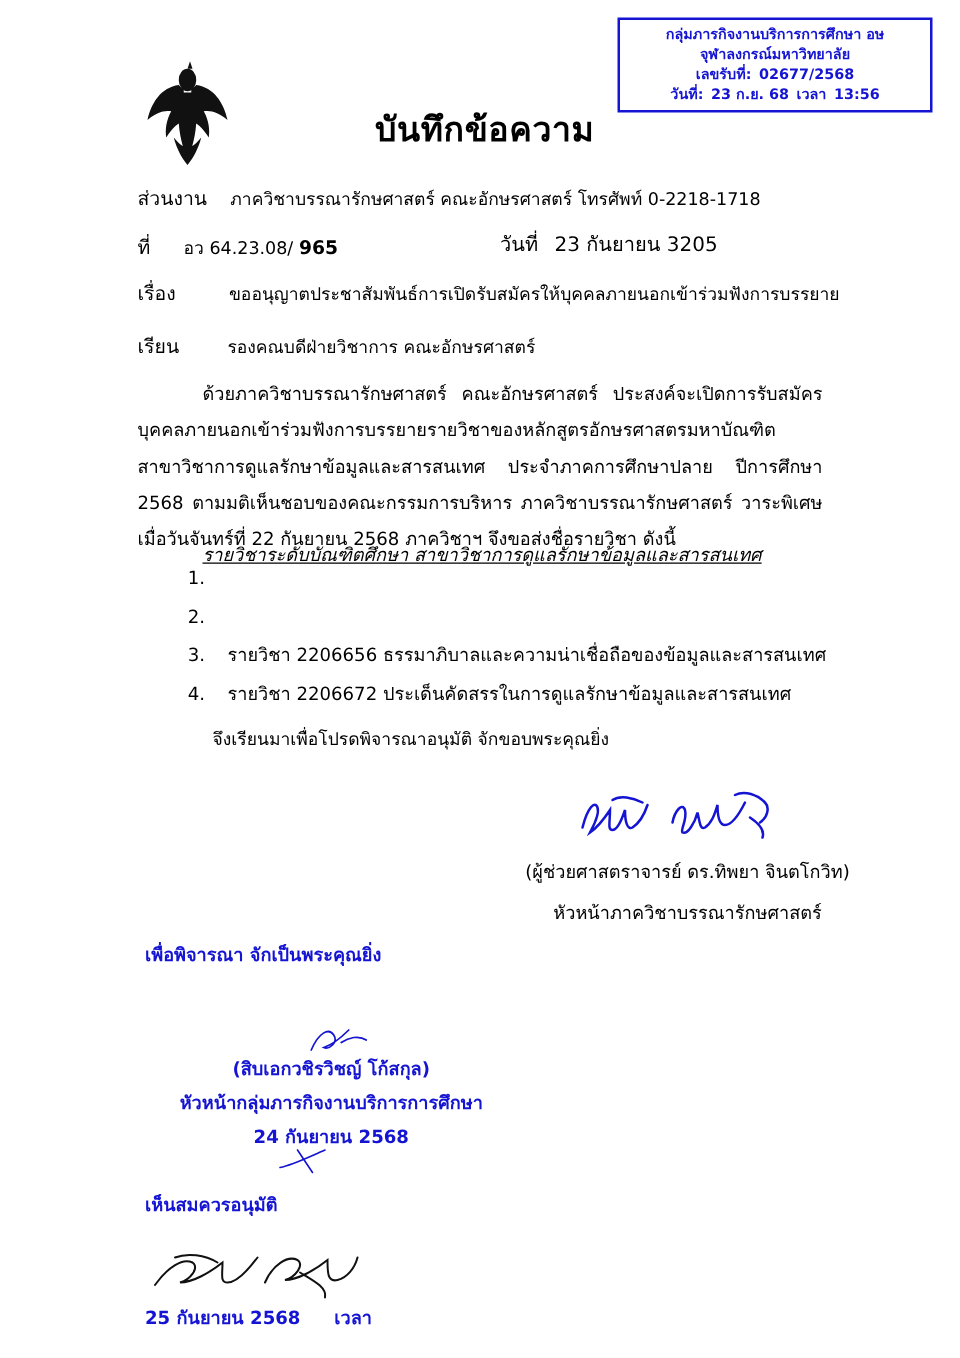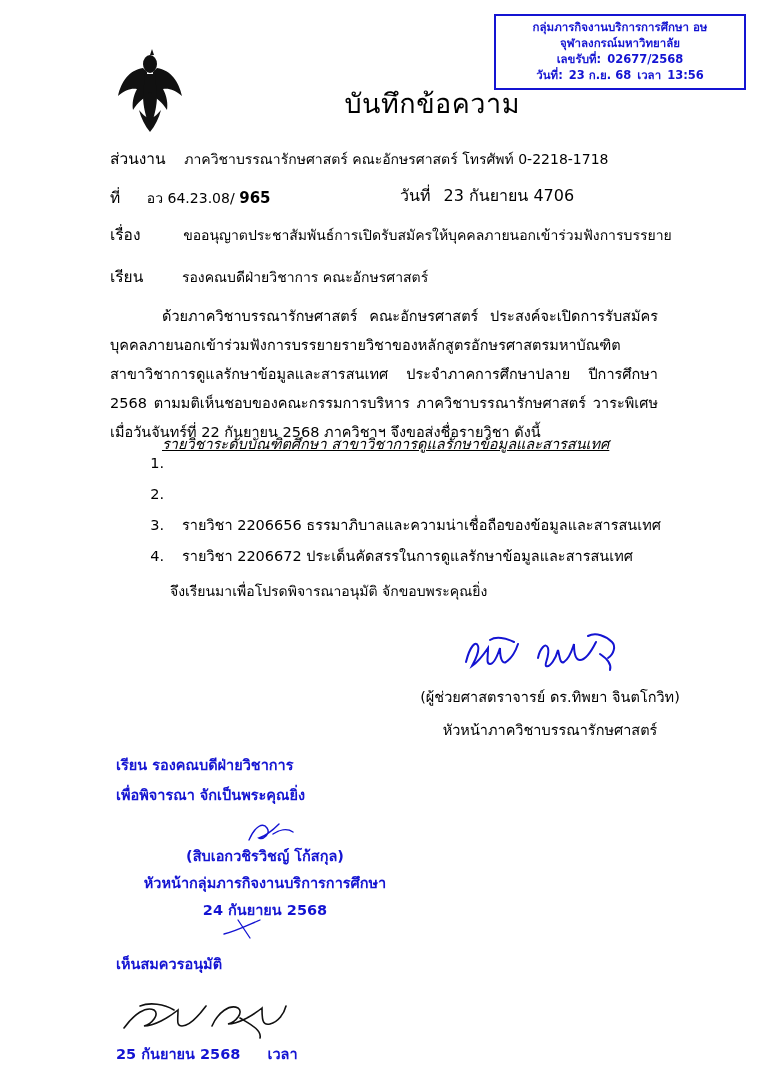--- a/index.html
+++ b/index.html
@@ -51,23 +51,23 @@
     left: 115px;
     width: 70px;
     height: 86px;
   }
 
   .doc-title {
     position: absolute;
     top: 82px;
     left: 300px;
     width: 220px;
-    text-align: right;
+    text-align: left;
     font-size: 27px;
-    font-weight: normal;
+    font-weight: bold;
     letter-spacing: 0.5px;
   }
 
   
   .fld {
     position: absolute;
     font-size: 14.5px;
     white-space: nowrap;
   }
   .lbl {
@@ -279,21 +279,21 @@
   </div>
 
   <div class="fld row-thi">
     <span class="lbl">ที่</span>
     <span class="val">อว 64.23.08/</span>
     <span class="num">965</span>
   </div>
 
   <div class="fld row-date">
     <span>วันที่</span>
-    <span style="margin-left:8px;">23 กันยายน 4706</span>
+    <span style="margin-left:8px;">23 กันยายน 3205</span>
   </div>
 
   <div class="fld row-rueang">
     <span class="lbl">เรื่อง</span>
     <span class="val">ขออนุญาตประชาสัมพันธ์การเปิดรับสมัครให้บุคคลภายนอกเข้าร่วมฟังการบรรยาย</span>
   </div>
 
   <div class="fld row-rian">
     <span class="lbl">เรียน</span>
     <span class="val">รองคณบดีฝ่ายวิชาการ คณะอักษรศาสตร์</span>
@@ -333,21 +333,20 @@
         <path d="M128 8 C136 4 146 8 152 14 C156 18 154 26 148 30"></path>
         <path d="M140 26 C146 30 152 36 150 42"></path>
       </g>
     </svg>
   </div>
 
   <div class="sig-name-1">(ผู้ช่วยศาสตราจารย์ ดร.ทิพยา จินตโกวิท)</div>
   <div class="sig-pos-1">หัวหน้าภาควิชาบรรณารักษศาสตร์</div>
 
   <div class="endorse-1 blue">
-    <div>เรียน รองคณบดีฝ่ายวิชาการ</div>
     <div>เพื่อพิจารณา จักเป็นพระคุณยิ่ง</div>
   </div>
 
   <div class="sig2">
     <svg viewBox="0 0 60 26" width="60" height="26" aria-hidden="true">
       <g fill="none" stroke="#1414d2" stroke-width="1.4" stroke-linecap="round">
         <path d="M6 20 C12 6 20 2 24 8 C28 14 20 20 16 18 C22 16 30 10 36 4"></path>
         <path d="M30 14 C36 10 44 8 50 12"></path>
       </g>
     </svg>

